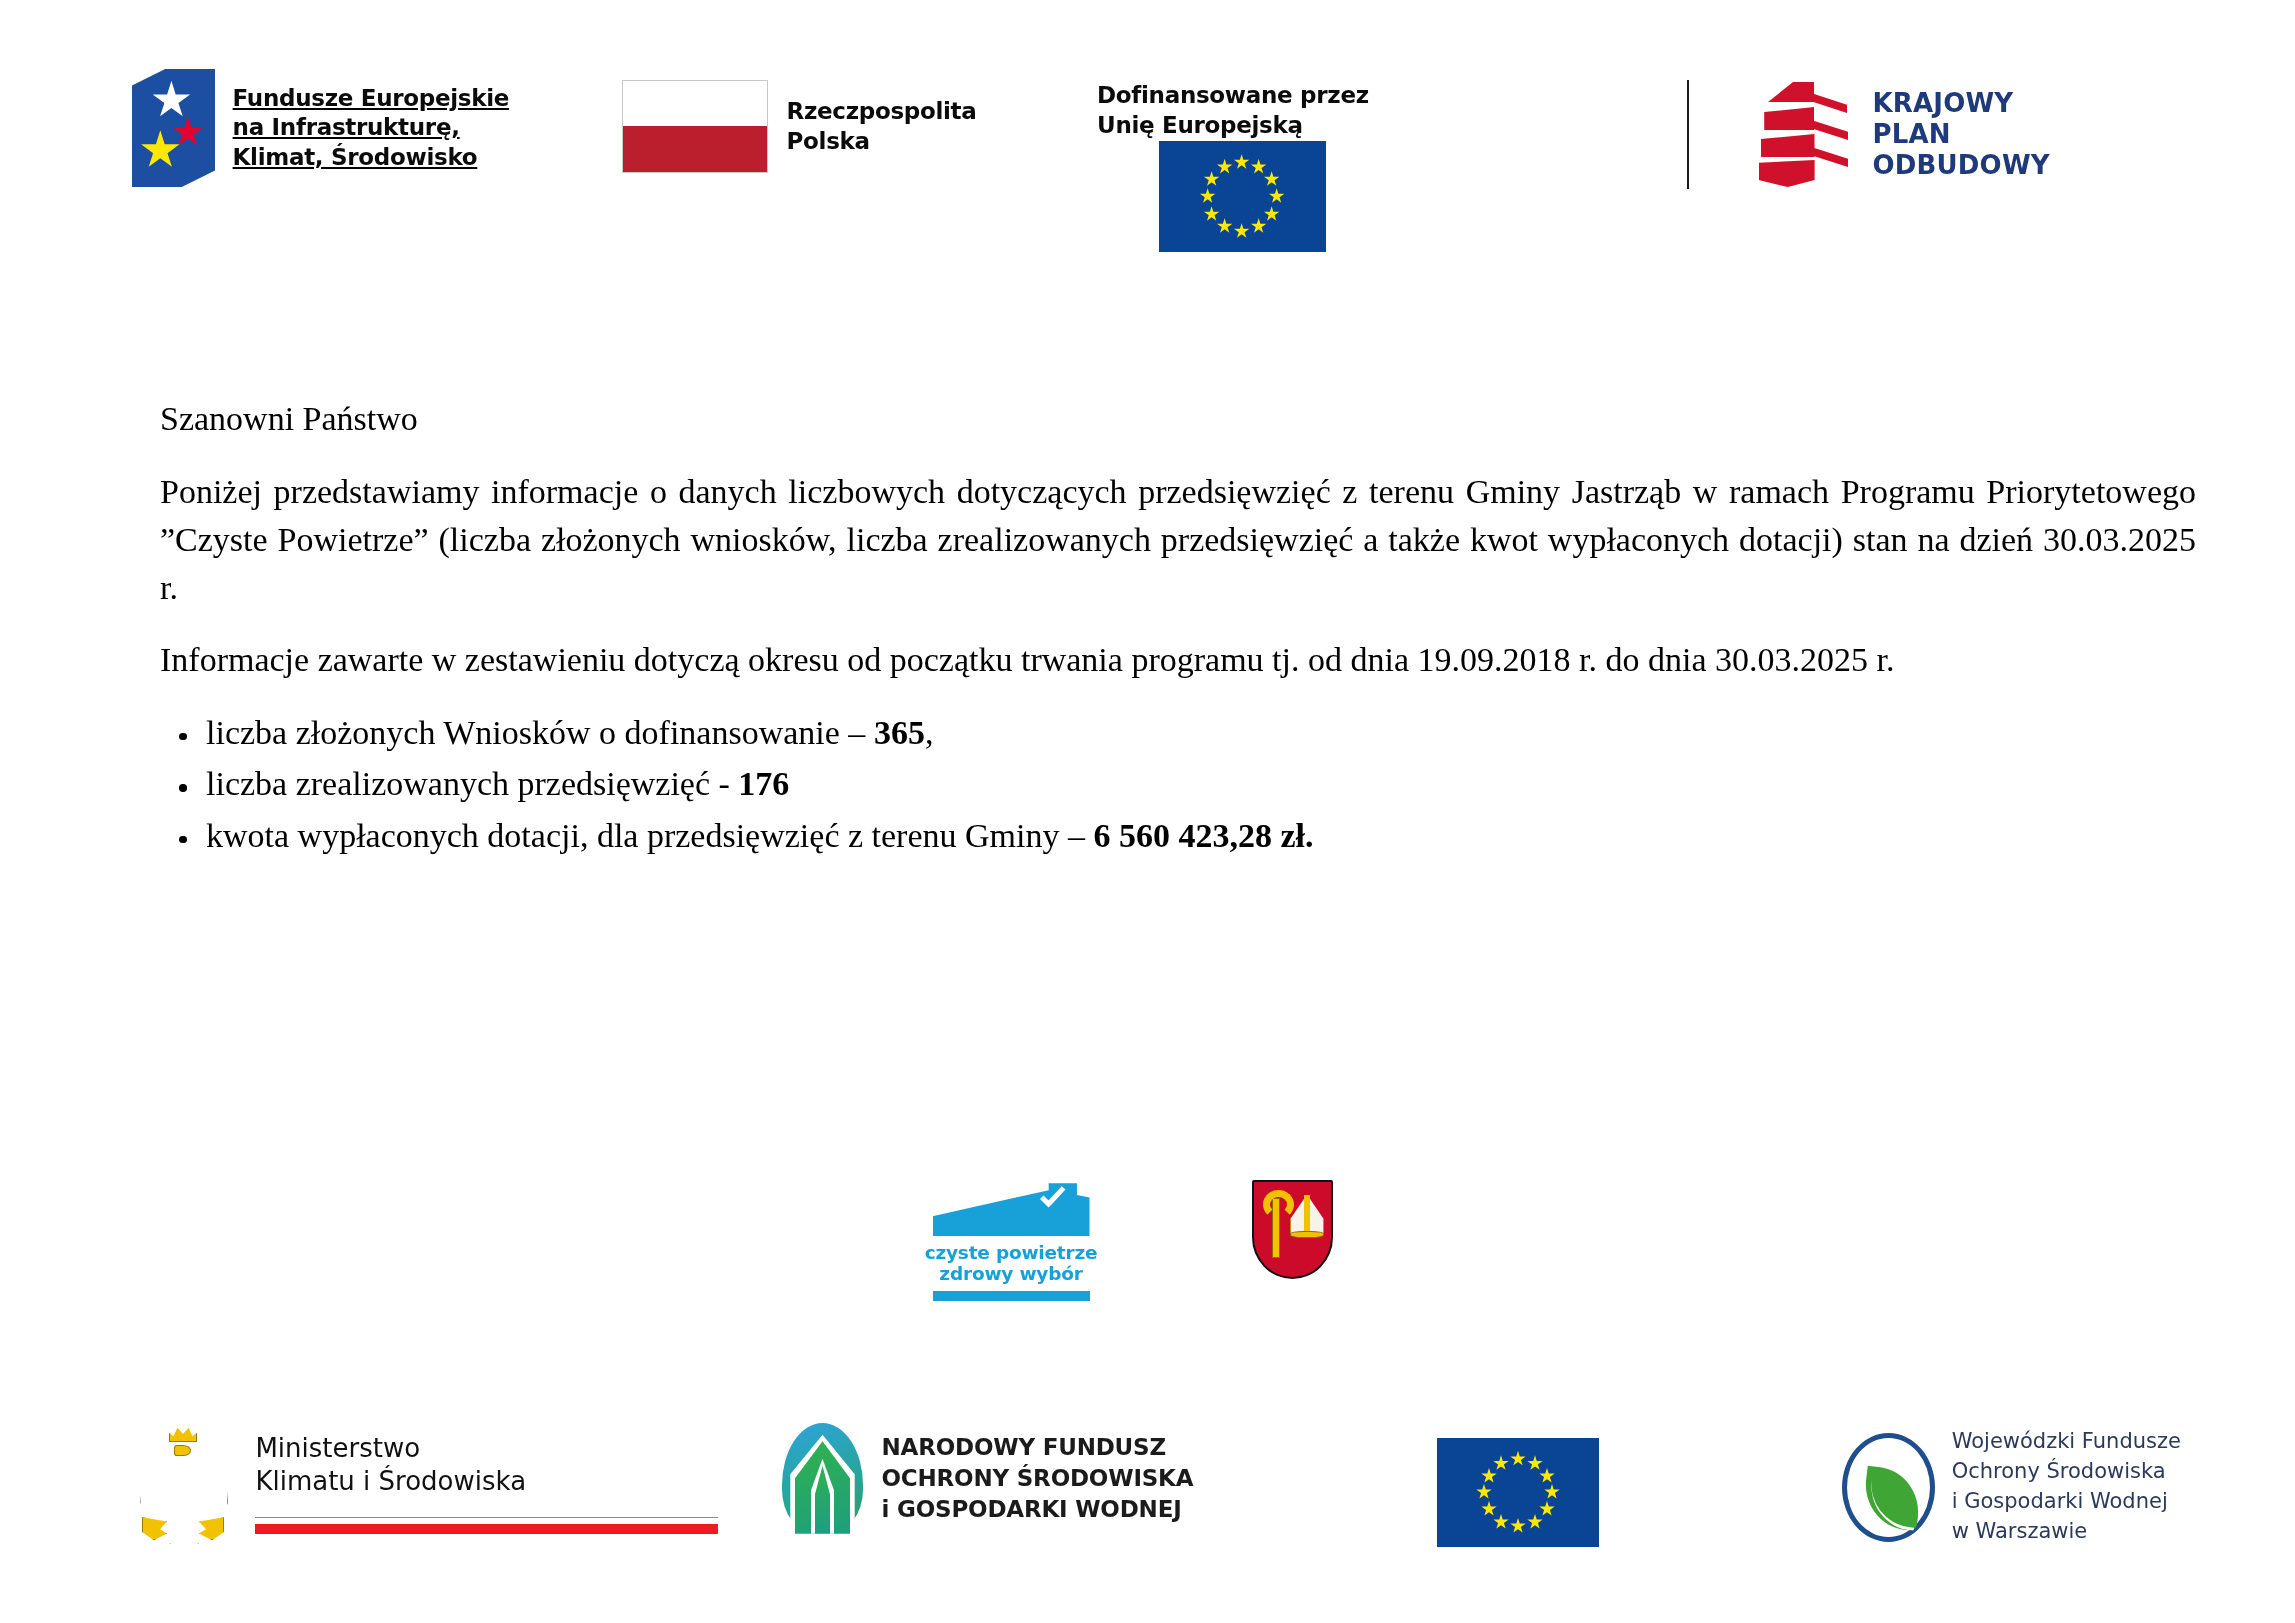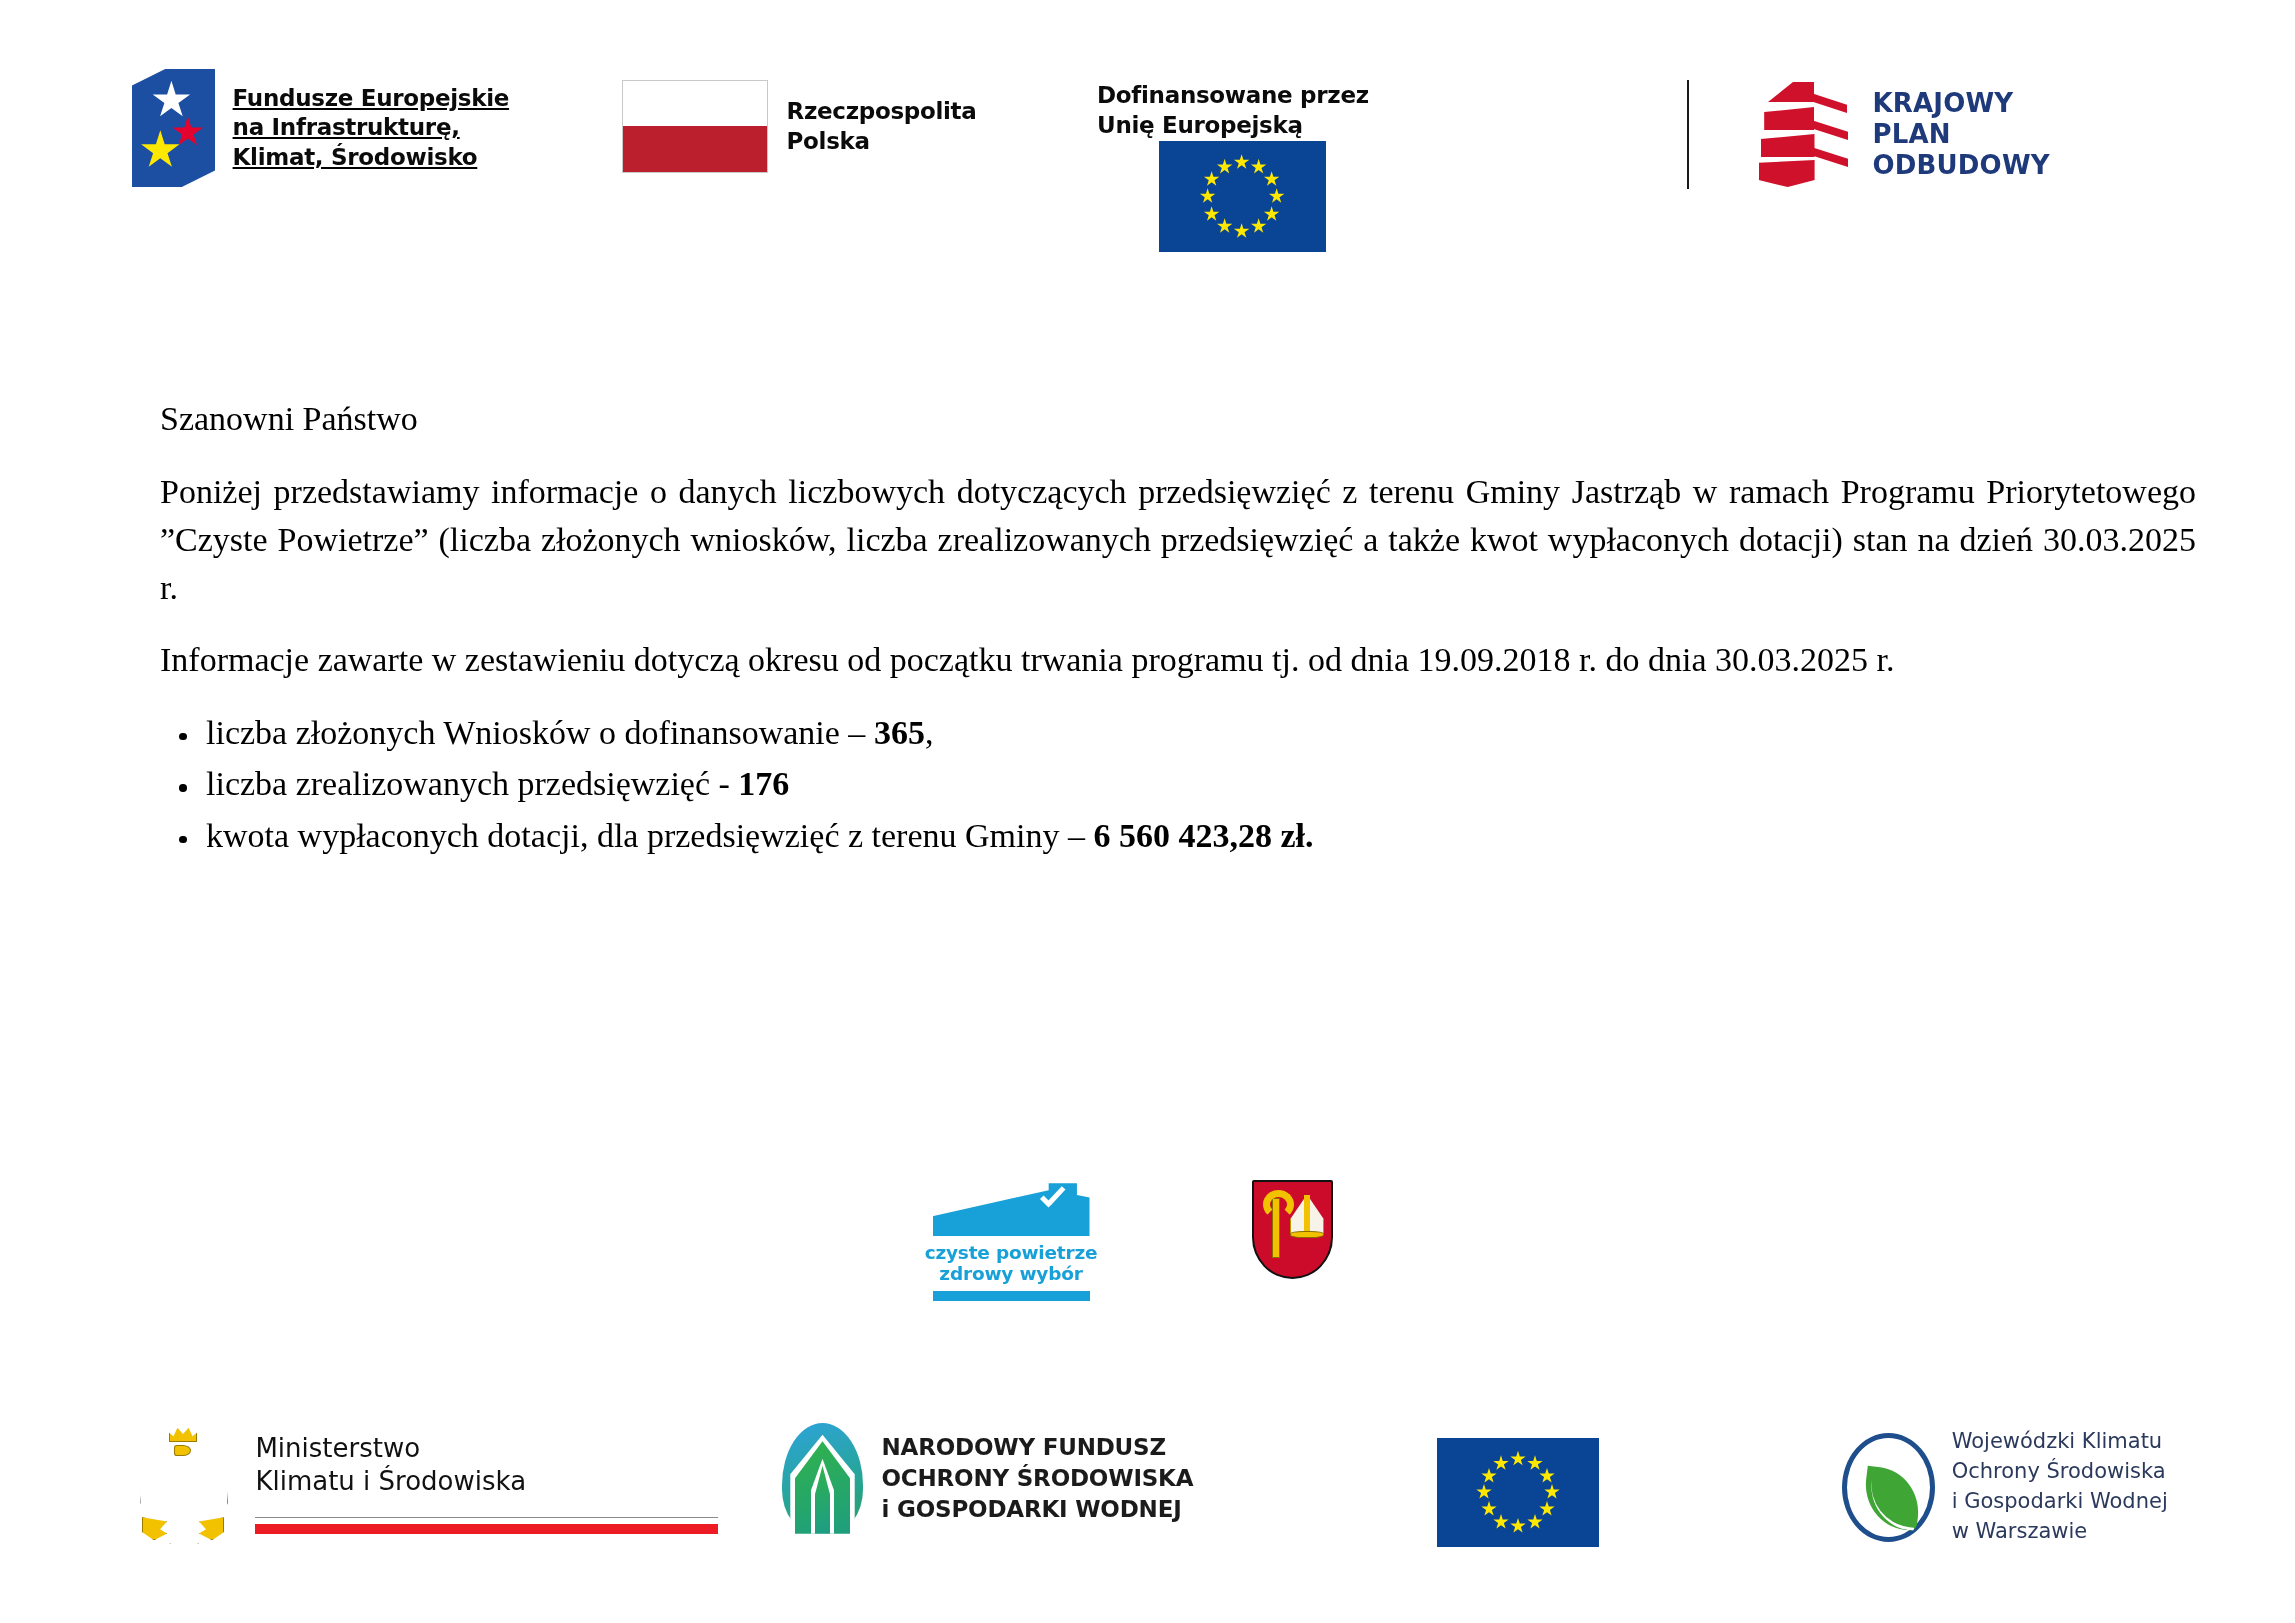--- a/index.html
+++ b/index.html
@@ -453,20 +453,20 @@
       </div>
   </div>
 
   <div class="wf-logo">
     <div class="wf-mark">
       <div class="wf-ellipse"></div>
       <div class="wf-leaf"></div>
       <div class="wf-leaf-vein"></div>
     </div>
     <div class="wf-txt">
-      <div>Wojewódzki  Klimatu</div>
+      <div>Wojewódzki  Fundusze</div>
       <div>Ochrony Środowiska</div>
       <div>i Gospodarki Wodnej</div>
       <div>w Warszawie</div>
     </div>
   </div>
 </div>
 
 
 </body></html>

